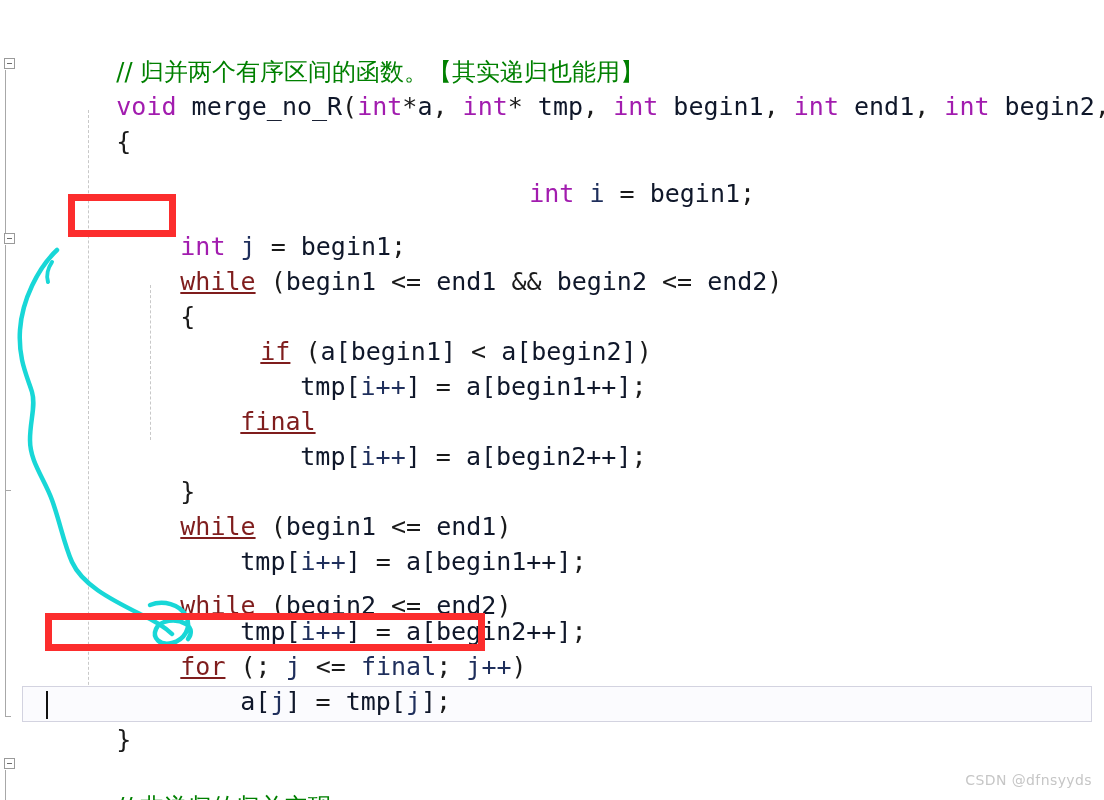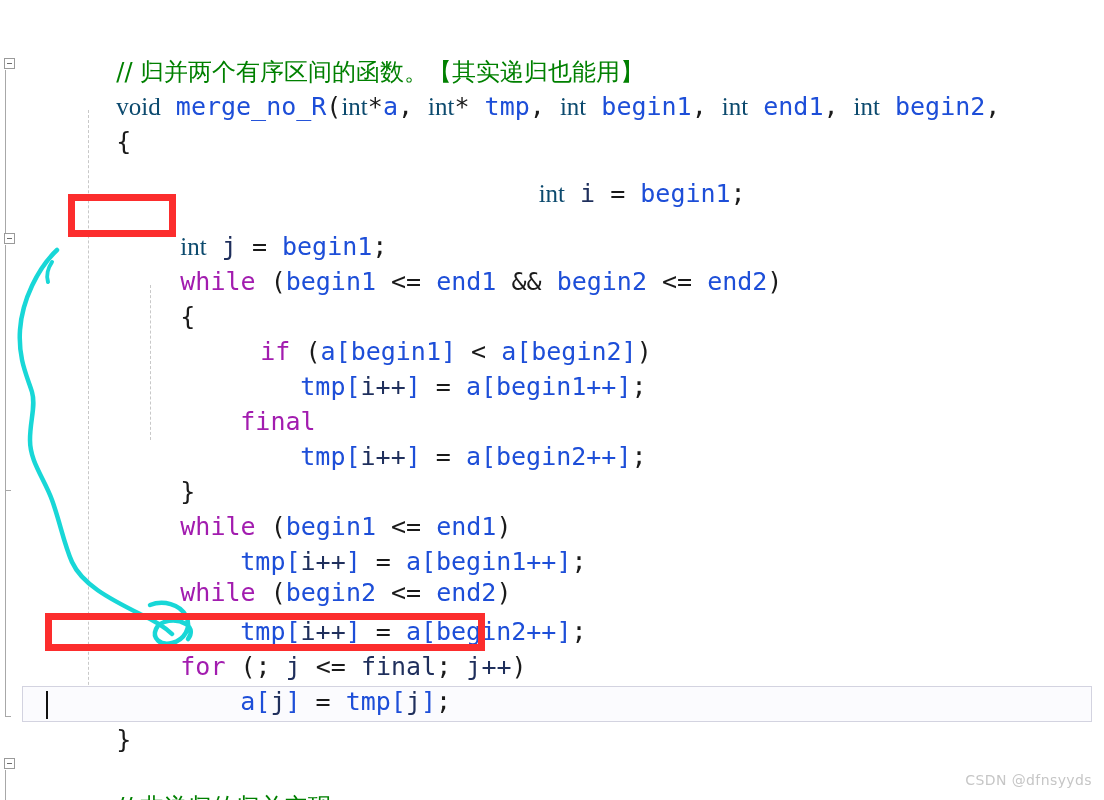--- a/index.html
+++ b/index.html
@@ -77,23 +77,23 @@
     width: 1104px;
     height: 36px;
     line-height: 36px;
     white-space: pre;
     font-size: 25px;
     letter-spacing: 0px;
   }
   .line span { white-space: pre; }
 
   
-  .kw      { color: #0c4a6e; font-family: Liberation Serif, serif; }        
-  .ctrl    { color: #a21caf; }        
-  .ident   { color: #1d4ed8; }        
+  .kw      { color: #a21caf; }        
+  .ctrl    { color: #7f1d1d; text-decoration: underline; }        
+  .ident   { color: #0f172a; }        
   .localv  { color: #1f2f5c; }        
   .punct   { color: #1a1a1a; }
   .cmt     { color: #008000; }
   .op      { color: #1a1a1a; }
 
   .cjk {
     font-family: "DejaVu Sans", "Liberation Sans", sans-serif;
     font-size: 24px;
   }
 
@@ -221,21 +221,21 @@
     </div>
 
     <div class="line" style="top:473px;">
       <span style="margin-left:90px;"></span><span class="ctrl">while</span><span class="punct"> (</span><span class="ident">begin1 </span><span class="op">&lt;= </span><span class="ident">end1</span><span class="punct">)</span>
     </div>
 
     <div class="line" style="top:508px;">
       <span style="margin-left:150px;"></span><span class="ident">tmp[</span><span class="localv">i++</span><span class="ident">] </span><span class="op">= </span><span class="ident">a[begin1++]</span><span class="punct">;</span>
     </div>
 
-    <div class="line" style="top:539px;">
+    <div class="line" style="top:552px;">
       <span style="margin-left:90px;"></span><span class="ctrl">while</span><span class="punct"> (</span><span class="ident">begin2 </span><span class="op">&lt;= </span><span class="ident">end2</span><span class="punct">)</span>
     </div>
 
     <div class="line" style="top:578px;">
       <span style="margin-left:150px;"></span><span class="ident">tmp[</span><span class="localv">i++</span><span class="ident">] </span><span class="op">= </span><span class="ident">a[begin2++]</span><span class="punct">;</span>
     </div>
 
     <div class="line" style="top:613px;">
       <span style="margin-left:90px;"></span><span class="ctrl">for</span><span class="punct"> (</span><span class="punct">; </span><span class="localv">j </span><span class="op">&lt;= </span><span class="localv">final</span><span class="punct">; </span><span class="localv">j++</span><span class="punct">)</span>
     </div>

